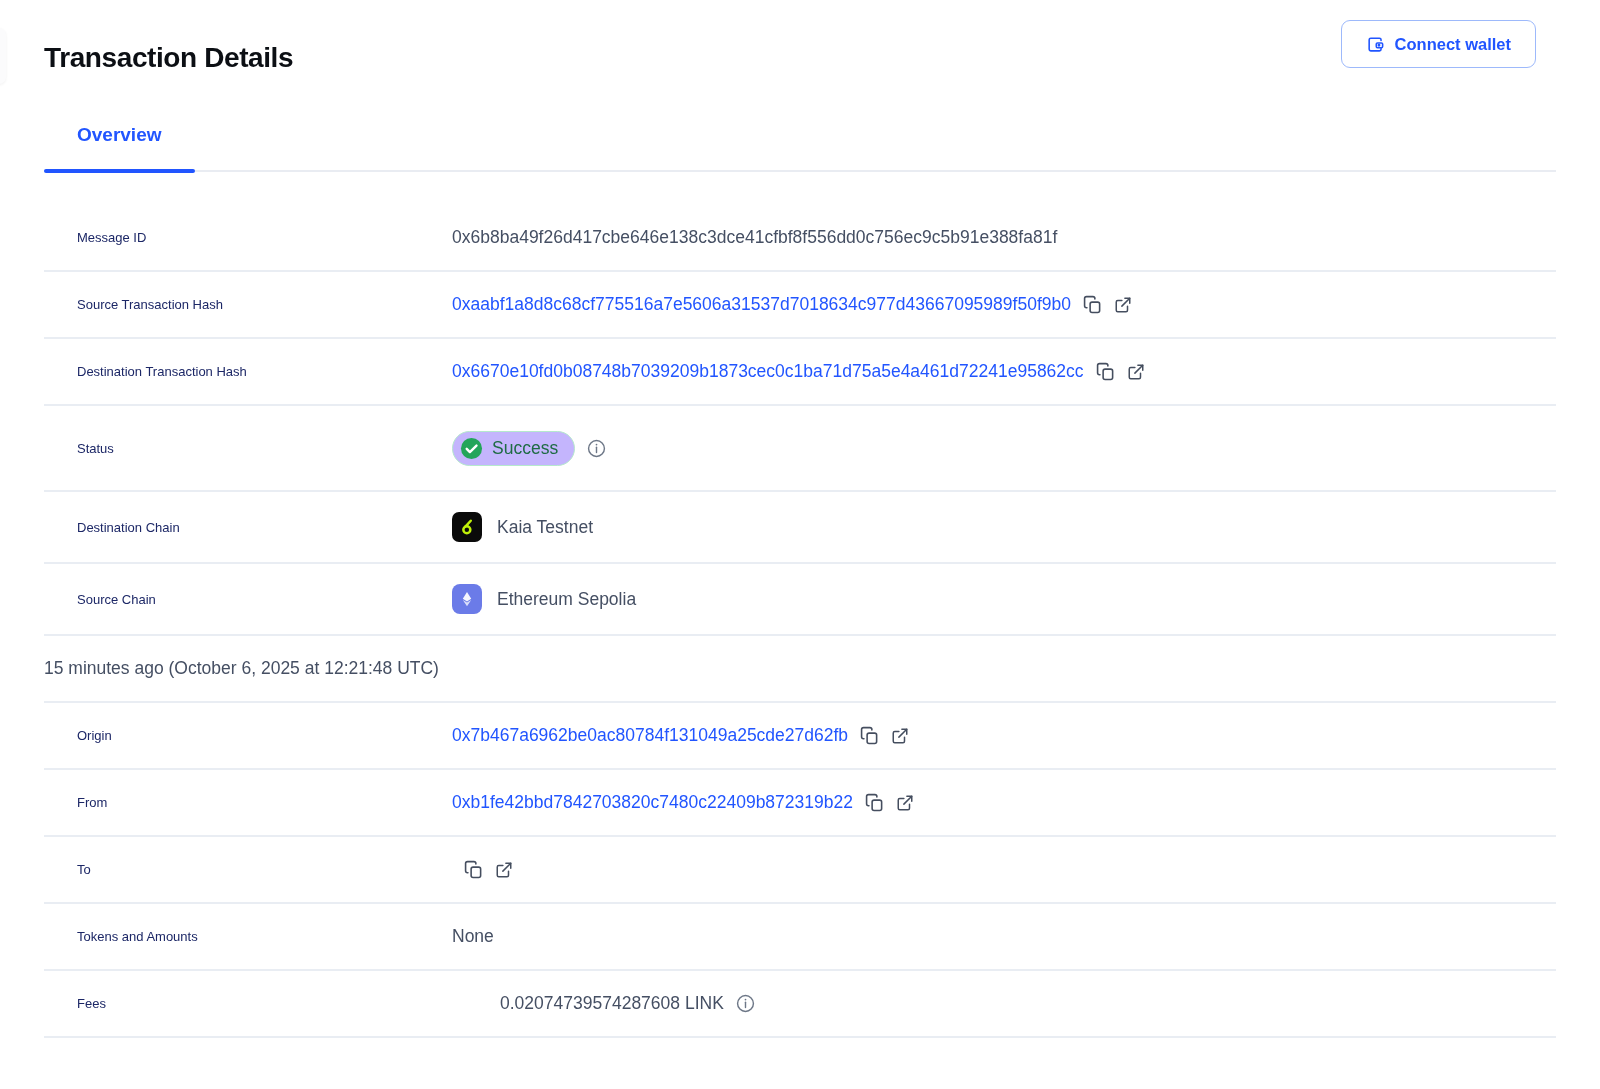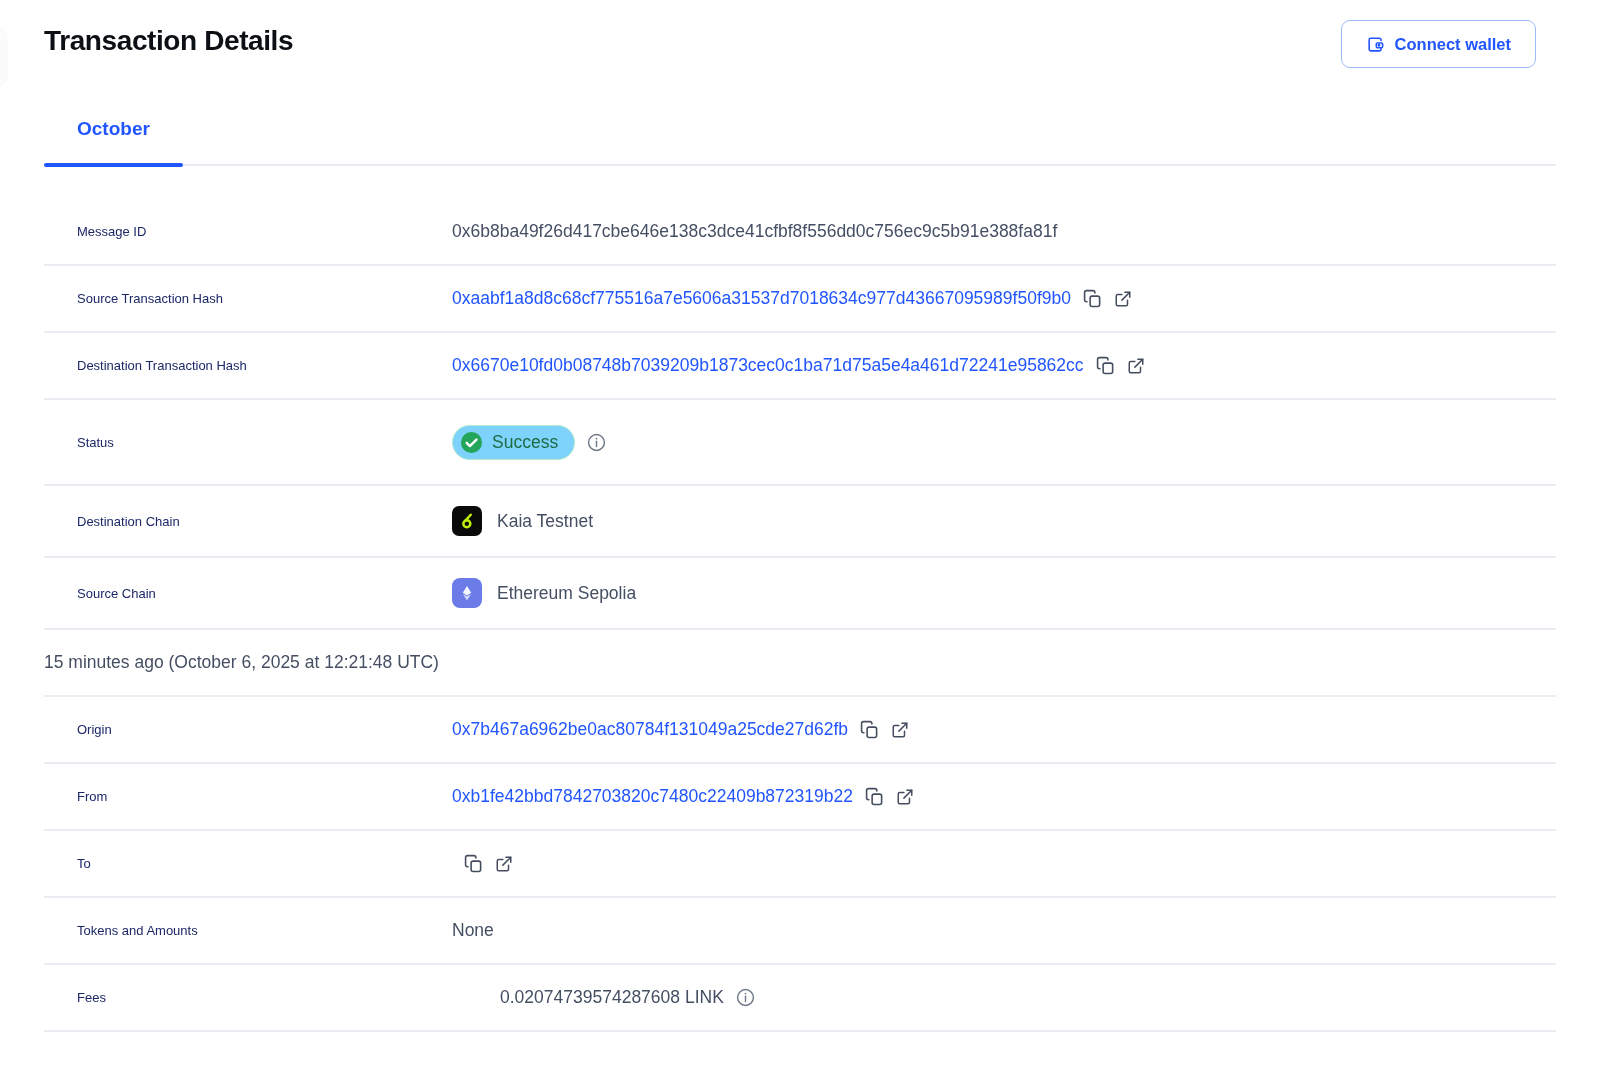--- a/index.html
+++ b/index.html
@@ -6,21 +6,21 @@
   html,body { background:#ffffff; }
   body {
     width:1600px; height:1089px;
     font-family:"Liberation Sans","DejaVu Sans",sans-serif;
     color:#414a5c; overflow:hidden; position:relative;
   }
   .page { width:1600px; height:1089px; background:#fff; }
 
   
   .header { display:flex; justify-content:space-between; align-items:flex-start; padding:20px 64px 0 44px; }
-  .page-title { font-size:28px; font-weight:700; color:#0c0f14; letter-spacing:-0.4px; margin-top:5px; }
+  .page-title { font-size:28px; font-weight:700; color:#0c0f14; letter-spacing:-0.4px; margin-top:22px; }
   .connect-btn {
     display:inline-flex; align-items:center; gap:10px; height:48px; padding:0 24px;
     background:#fff; border:1px solid #9db9fb; border-radius:9px;
     color:#2155ff; font-size:16.5px; font-weight:700; cursor:pointer;
     font-family:inherit;
   }
   .connect-btn svg { width:19px; height:19px; display:block; }
 
   
   .tabbar { margin:50px 44px 0 44px; border-bottom:2px solid #e9ecf2; display:flex; }
@@ -46,21 +46,21 @@
   .icon-btn { display:inline-flex; align-items:center; color:#454e5f; cursor:pointer; margin-left:12px; }
   .icon-btn svg { width:19px; height:19px; }
   .icon-btn.ext svg { width:18px; height:18px; }
 
   .info-icon { display:inline-flex; color:#6d7787; margin-left:12px; cursor:pointer; }
   .info-icon svg { width:19px; height:19px; }
 
   
   .badge {
     display:inline-flex; align-items:center; gap:9px;
-    background:#7dd3fc; border:1.5px solid #b5e9cc; border-radius:999px;
+    background:#c4b5fd; border:1.5px solid #b5e9cc; border-radius:999px;
     padding:5px 16px 5px 7px; font-size:17.5px; color:#1e6b43;
   }
   .badge svg { width:23px; height:23px; display:block; }
 
   
   .chain-icon {
     width:30px; height:30px; border-radius:8px; margin-right:15px;
     display:inline-flex; align-items:center; justify-content:center; flex:none;
   }
   .chain-icon.eth { background:#6b7be8; }
@@ -87,21 +87,21 @@
           <rect x="13" y="10" width="8" height="6" rx="1.5"></rect>
           <circle cx="16.4" cy="13" r="0.8" fill="currentColor"></circle>
         </svg>
       </span>
       <span>Connect wallet</span>
     </button>
   </div>
 
   <div class="tabbar">
     <div class="tab active">
-      <span>October</span>
+      <span>Overview</span>
     </div>
   </div>
 
   <div class="rows">
 
     <div class="row">
       <div class="row-label">Message ID</div>
       <div class="row-value">
         <span>0x6b8ba49f26d417cbe646e138c3dce41cfbf8f556dd0c756ec9c5b91e388fa81f</span>
       </div>

